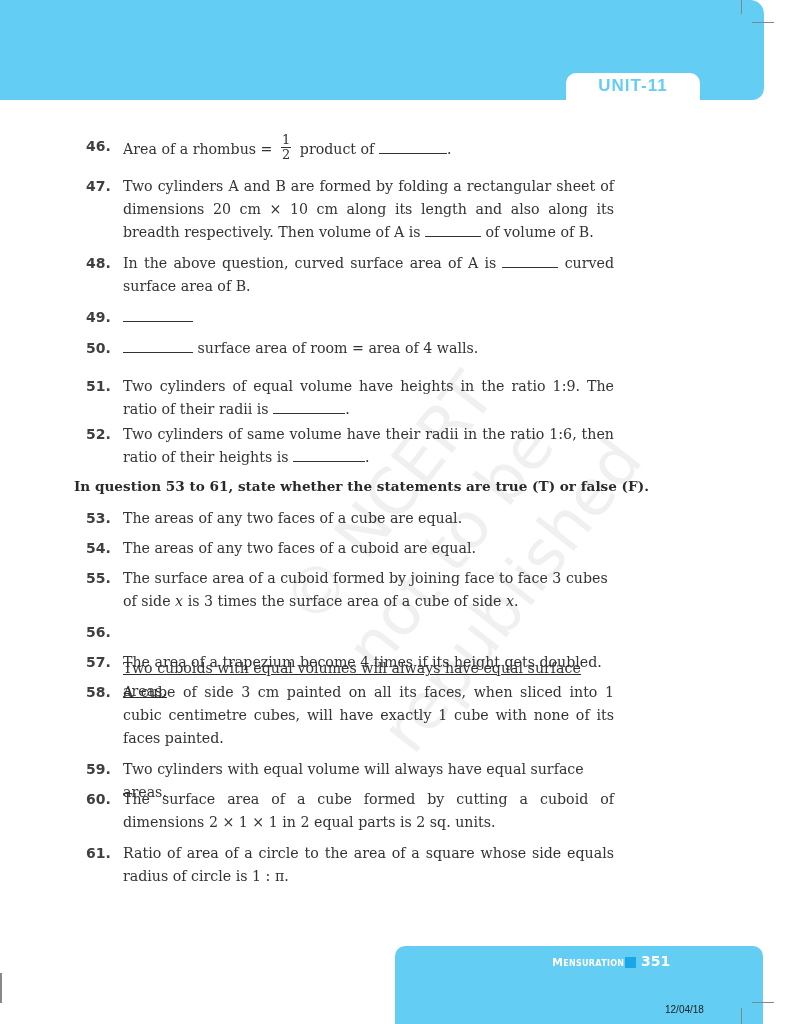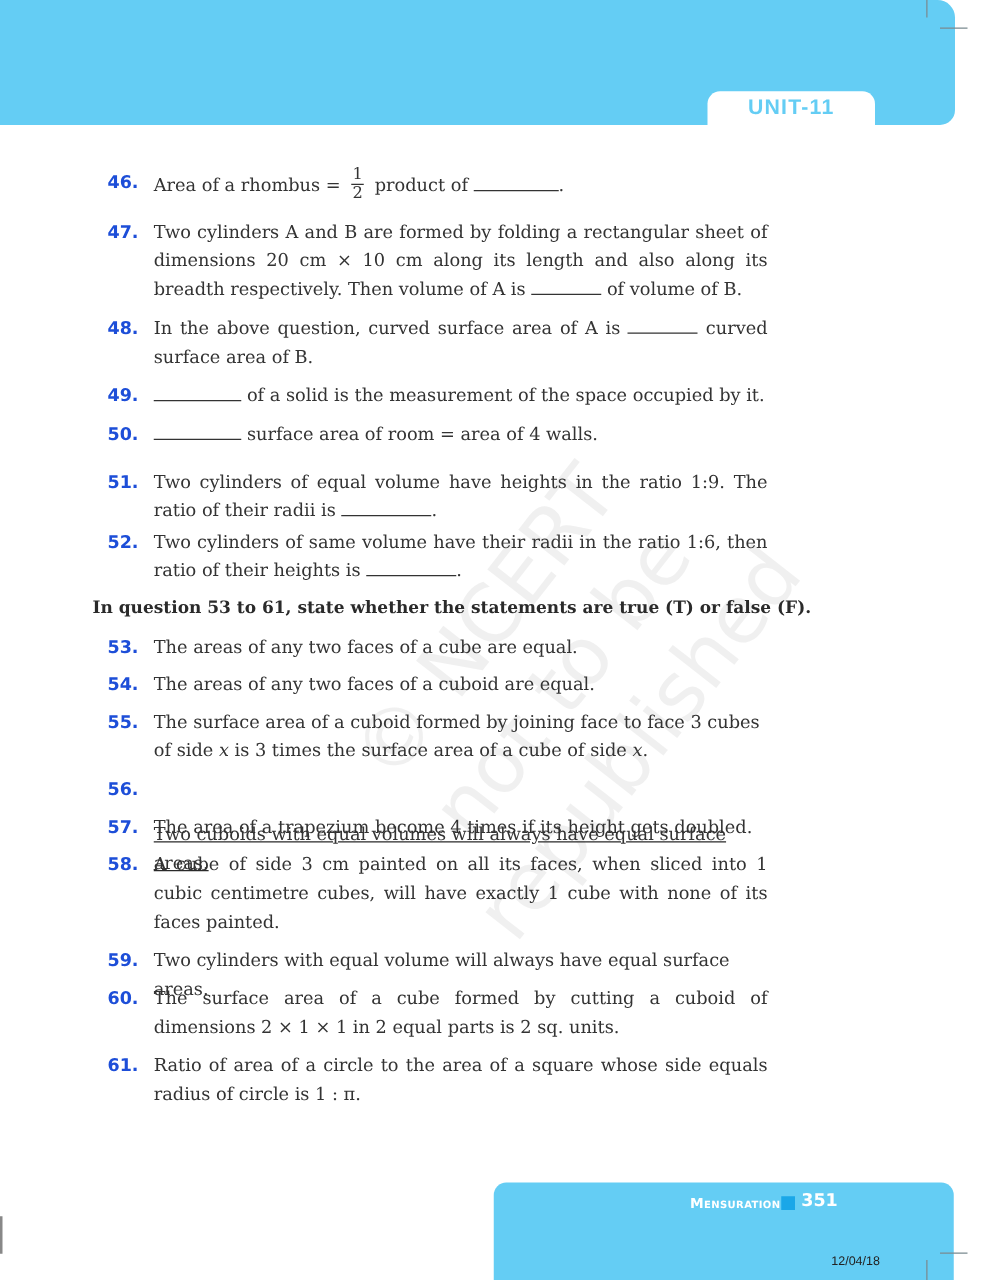--- a/index.html
+++ b/index.html
@@ -23,21 +23,21 @@
     .crop-v { position: absolute; width: 1px; background: #7a8a90; }
     .crop-h { position: absolute; height: 1px; background: #7a8a90; }
 
     .content { position: absolute; left: 0; top: 0; width: 786px; }
     .q {
       position: absolute; left: 86px; width: 528px;
       font-size: 14.2px; line-height: 23px;
     }
     .q .num {
       position: absolute; left: 0; top: 0;
-      font-family: "DejaVu Sans", sans-serif; font-weight: bold; font-size: 14px; color: #1d4ed8;
+      font-family: "DejaVu Sans", sans-serif; font-weight: bold; font-size: 14px; color: #404040;
     }
     .q .txt { margin-left: 37px; text-align: justify; color: #333; }
     .blank { display: inline-block; border-bottom: 1px solid #333; height: 12px; vertical-align: baseline; }
     .frac {
       display: inline-block; vertical-align: middle; text-align: center; font-size: 13px;
       line-height: 14px; margin: 0 4px; position: relative; top: -2px;
     }
     .frac span { display: block; }
     .frac .n { border-bottom: 1px solid #333; padding: 0 1px; }
     .instruction {
@@ -119,21 +119,20 @@
       <span>In the above question, curved surface area of A is</span>
       <span class="blank" style="width:56px;"></span>
       <span>curved surface area of B.</span>
     </div>
   </div>
 
   <div class="q" style="top:306px;">
     <span class="num">49.</span>
     <div class="txt" style="text-align:left;">
       <span class="blank" style="width:70px;"></span>
-      <span>of a solid is the measurement of the space occupied by it.</span>
     </div>
   </div>
 
   <div class="q" style="top:337px;">
     <span class="num">50.</span>
     <div class="txt" style="text-align:left;">
       <span class="blank" style="width:70px;"></span>
       <span>surface area of room = area of 4 walls.</span>
     </div>
   </div>

